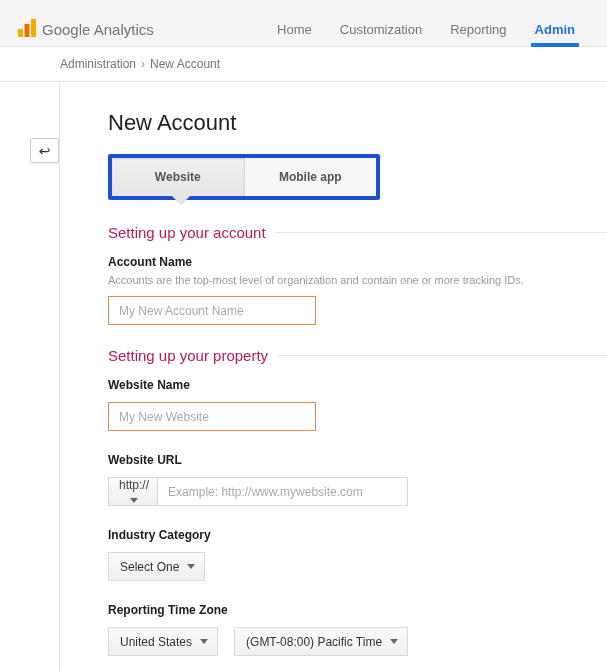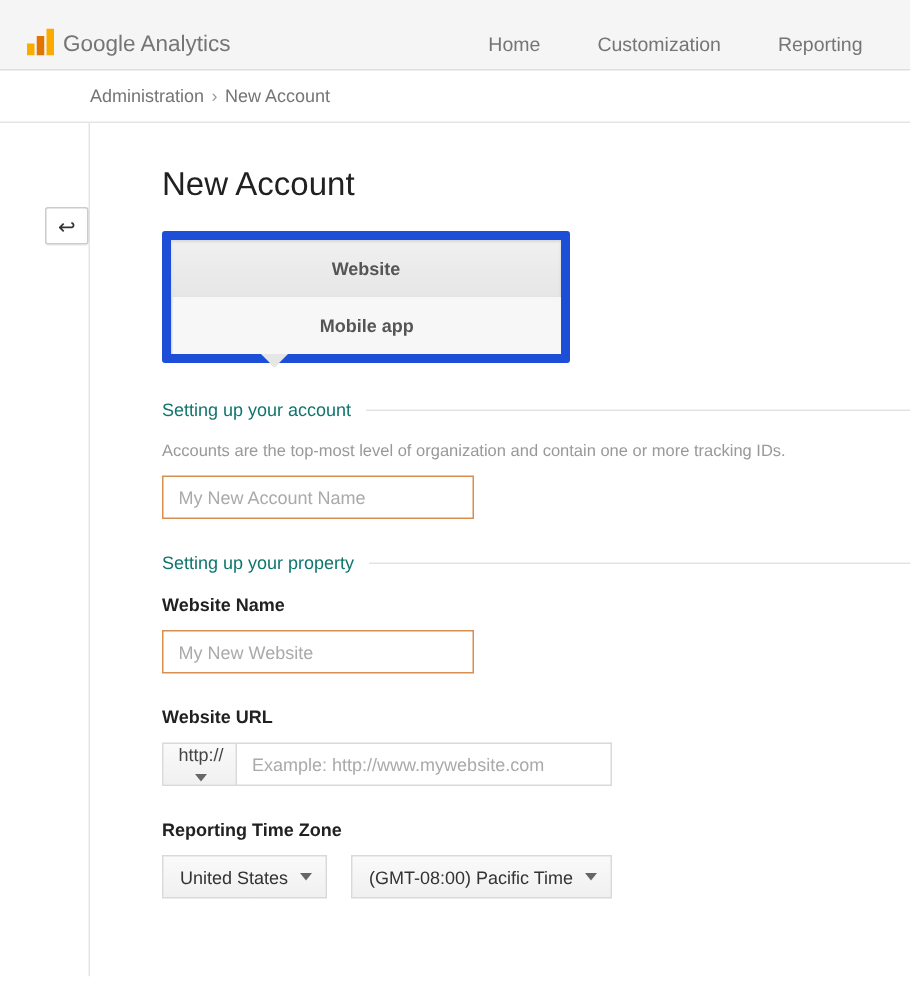--- a/index.html
+++ b/index.html
@@ -1,39 +1,39 @@
 <!DOCTYPE html>
 <html><head>
 <meta charset="utf-8">
 <style>
 * { box-sizing: border-box; margin: 0; padding: 0; }
 body { font-family: Arial, "Helvetica Neue", Helvetica, sans-serif; font-size: 13px; color: #333; background: #fff; width: 607px; }
 .topbar { height: 47px; background: #f5f5f5; border-bottom: 1px solid #e0e0e0; display: flex; align-items: center; padding: 12px 10px 0 18px; }
 .logo-wrap { display: flex; align-items: center; gap: 6px; }
 .brand { font-size: 15px; color: #757575; }
-.nav { display: flex; margin-left: auto; gap: 38px; padding-right: 22px; height: 100%; align-items: center; }
+.nav { display: flex; margin-left: auto; gap: 28px; padding-right: 22px; height: 100%; align-items: center; }
 .nav-item { color: #757575; font-size: 13px; height: 100%; display: flex; align-items: center; position: relative; cursor: pointer; }
 .nav-item.active { color: #1a73e8; font-weight: bold; }
 .nav-item.active::after { content: ""; position: absolute; bottom: -1px; left: -4px; right: -4px; height: 4px; background: #1a73e8; }
 .crumb-bar { height: 35px; border-bottom: 1px solid #e5e5e5; display: flex; align-items: center; padding-left: 60px; font-size: 12px; color: #757575; }
 .crumb-sep { margin: 0 5px; color: #999; }
 .main-wrap { display: flex; }
 .leftcol { width: 60px; position: relative; border-right: 1px solid #e5e5e5; min-height: 560px; }
 .back-btn { position: absolute; top: 56px; left: 30px; width: 29px; height: 25px; background: #fff; border: 1px solid #ccc; border-radius: 2px; display: flex; align-items: center; justify-content: center; cursor: pointer; font-size: 14px; box-shadow: 0 1px 0 rgba(0,0,0,0.05); }
 .content { flex: 1; padding: 28px 0 30px 48px; }
 h1.page-title { font-size: 22px; font-weight: normal; color: #212121; margin-bottom: 18px; }
 .q { font-size: 15px; color: #444; margin-bottom: 14px; }
-.tabgroup { display: flex; width: 272px; border: 6px solid #1d4ed8; border-radius: 2px; margin-bottom: 24px; position: relative; flex-direction: column; }
+.tabgroup { display: flex; width: 272px; border: 4px solid #1d4ed8; border-radius: 2px; margin-bottom: 24px; position: relative; }
 .tab { flex: 1; text-align: center; padding: 12px 0; font-size: 12px; color: #555; font-weight: bold; background: #f7f7f7; cursor: pointer; }
 .tab.active { background: linear-gradient(#f0f0f0,#e6e6e6); box-shadow: inset 0 1px 2px rgba(0,0,0,0.12); }
 .tab + .tab { border-left: 1px solid #d9d9d9; }
 .tab-pointer { position: absolute; bottom: -9px; left: 60px; width: 0; height: 0; border-left: 9px solid transparent; border-right: 9px solid transparent; border-top: 9px solid #e6e6e6; }
 .tab-pointer::before { content:""; position:absolute; top:-10px; left:-10px; border-left:10px solid transparent; border-right:10px solid transparent; border-top:10px solid #d1d1d1; z-index:-1;}
 .section-head { display: flex; align-items: center; margin-bottom: 14px; margin-top: 6px; }
-.section-head .stxt { font-size: 12px; color: #0f766e; padding-right: 10px; }
+.section-head .stxt { font-size: 15px; color: #be185d; padding-right: 10px; }
 .section-head .rule { flex: 1; height: 1px; background: #e3e3e3; }
 .fld-label { font-size: 12px; font-weight: bold; color: #212121; margin-bottom: 4px; }
 .fld-help { font-size: 11px; color: #999; margin-bottom: 8px; line-height: 1.4; }
 .tinput { width: 208px; height: 29px; border: 1px solid #d68f4e; background: #fff; padding: 0 10px; font-size: 12px; color: #333; outline: none; }
 .tinput::placeholder { color: #aaa; }
 .fblock { margin-bottom: 22px; }
 .url-row { display: flex; }
 .proto-dd { height: 29px; border: 1px solid #d9d9d9; background: linear-gradient(#fafafa,#f0f0f0); display: flex; align-items: center; padding: 0 8px 0 10px; font-size: 12px; color: #444; cursor: pointer; gap: 6px; flex-direction: column; }
 .url-input { flex: 0 0 250px; height: 29px; border: 1px solid #d9d9d9; border-left: none; padding: 0 10px; font-size: 12px; color: #333; outline: none; }
 .url-input::placeholder { color: #aaa; }
@@ -52,20 +52,21 @@
           <rect x="6.5" y="5" width="5" height="13" fill="#E37400"></rect>
           <rect x="13" y="0" width="5" height="18" fill="#F9AB00"></rect>
         </svg>
     </span>
     <span class="brand">Google Analytics</span>
   </div>
   <div class="nav">
     <div class="nav-item">Home</div>
     <div class="nav-item">Customization</div>
     <div class="nav-item">Reporting</div>
+    <div class="nav-item active">Admin</div>
   </div>
 </div>
 
 <div class="crumb-bar">
   <span>Administration</span>
   <span class="crumb-sep">›</span>
   <span>New Account</span>
 </div>
 
 <div class="main-wrap">
@@ -82,20 +83,21 @@
       <div class="tab">Mobile app</div>
       <div class="tab-pointer"></div>
     </div>
 
     <div class="section-head">
       <span class="stxt">Setting up your account</span>
       <span class="rule"></span>
     </div>
 
     <div class="fblock">
+      <div class="fld-label">Account Name</div>
       <div class="fld-help">Accounts are the top-most level of organization and contain one or more tracking IDs.</div>
       <input class="tinput" type="text" placeholder="My New Account Name" style="">
     </div>
 
     <div class="section-head">
       <span class="stxt">Setting up your property</span>
       <span class="rule"></span>
     </div>
 
     <div class="fblock">
@@ -109,20 +111,28 @@
       <div style="height:6px"></div>
       <div class="url-row">
         <div class="proto-dd">
           <span>http://</span>
           <span class="caret"></span>
         </div>
         <input class="url-input" type="text" placeholder="Example: http://www.mywebsite.com" style="">
       </div>
     </div>
 
+    <div class="fblock">
+      <div class="fld-label">Industry Category</div>
+      <div style="height:6px"></div>
+      <div class="dd">
+        <span>Select One</span>
+        <span class="caret"></span>
+      </div>
+    </div>
 
     <div class="fblock">
       <div class="fld-label">Reporting Time Zone</div>
       <div style="height:6px"></div>
       <div class="tz-row">
         <div class="dd">
           <span>United States</span>
           <span class="caret"></span>
         </div>
         <div class="dd">

